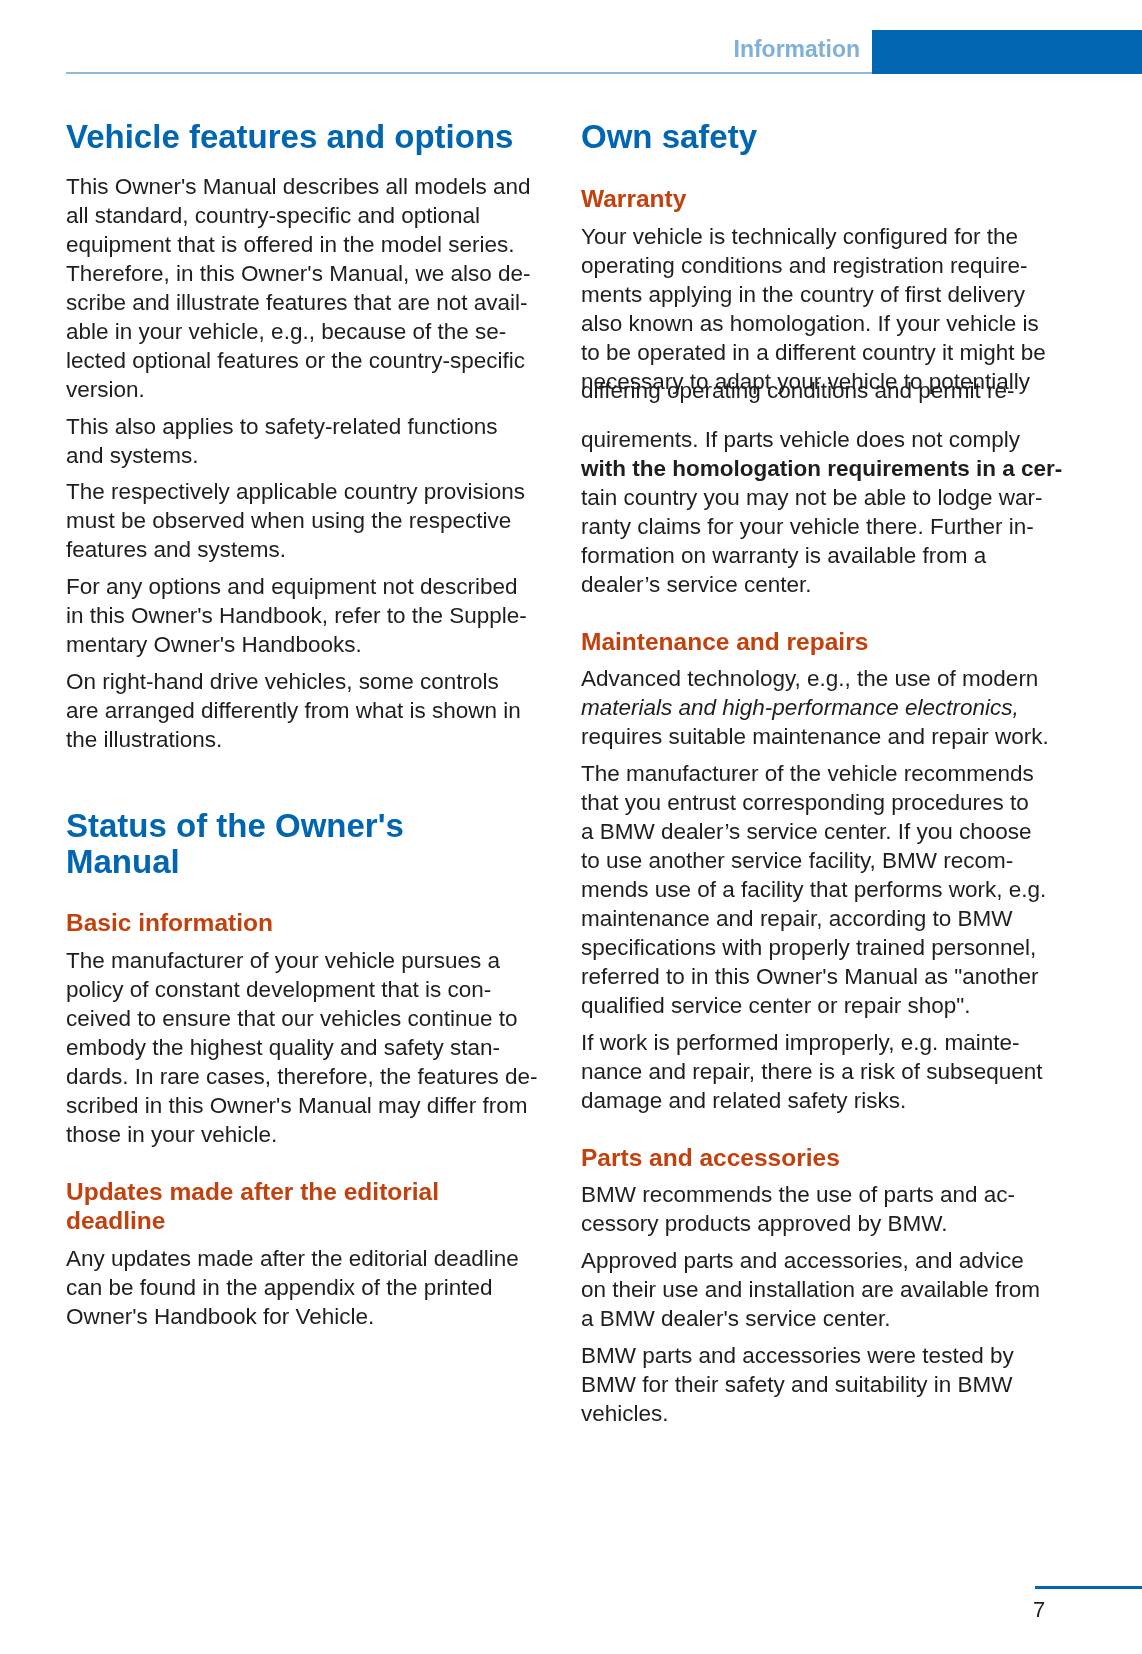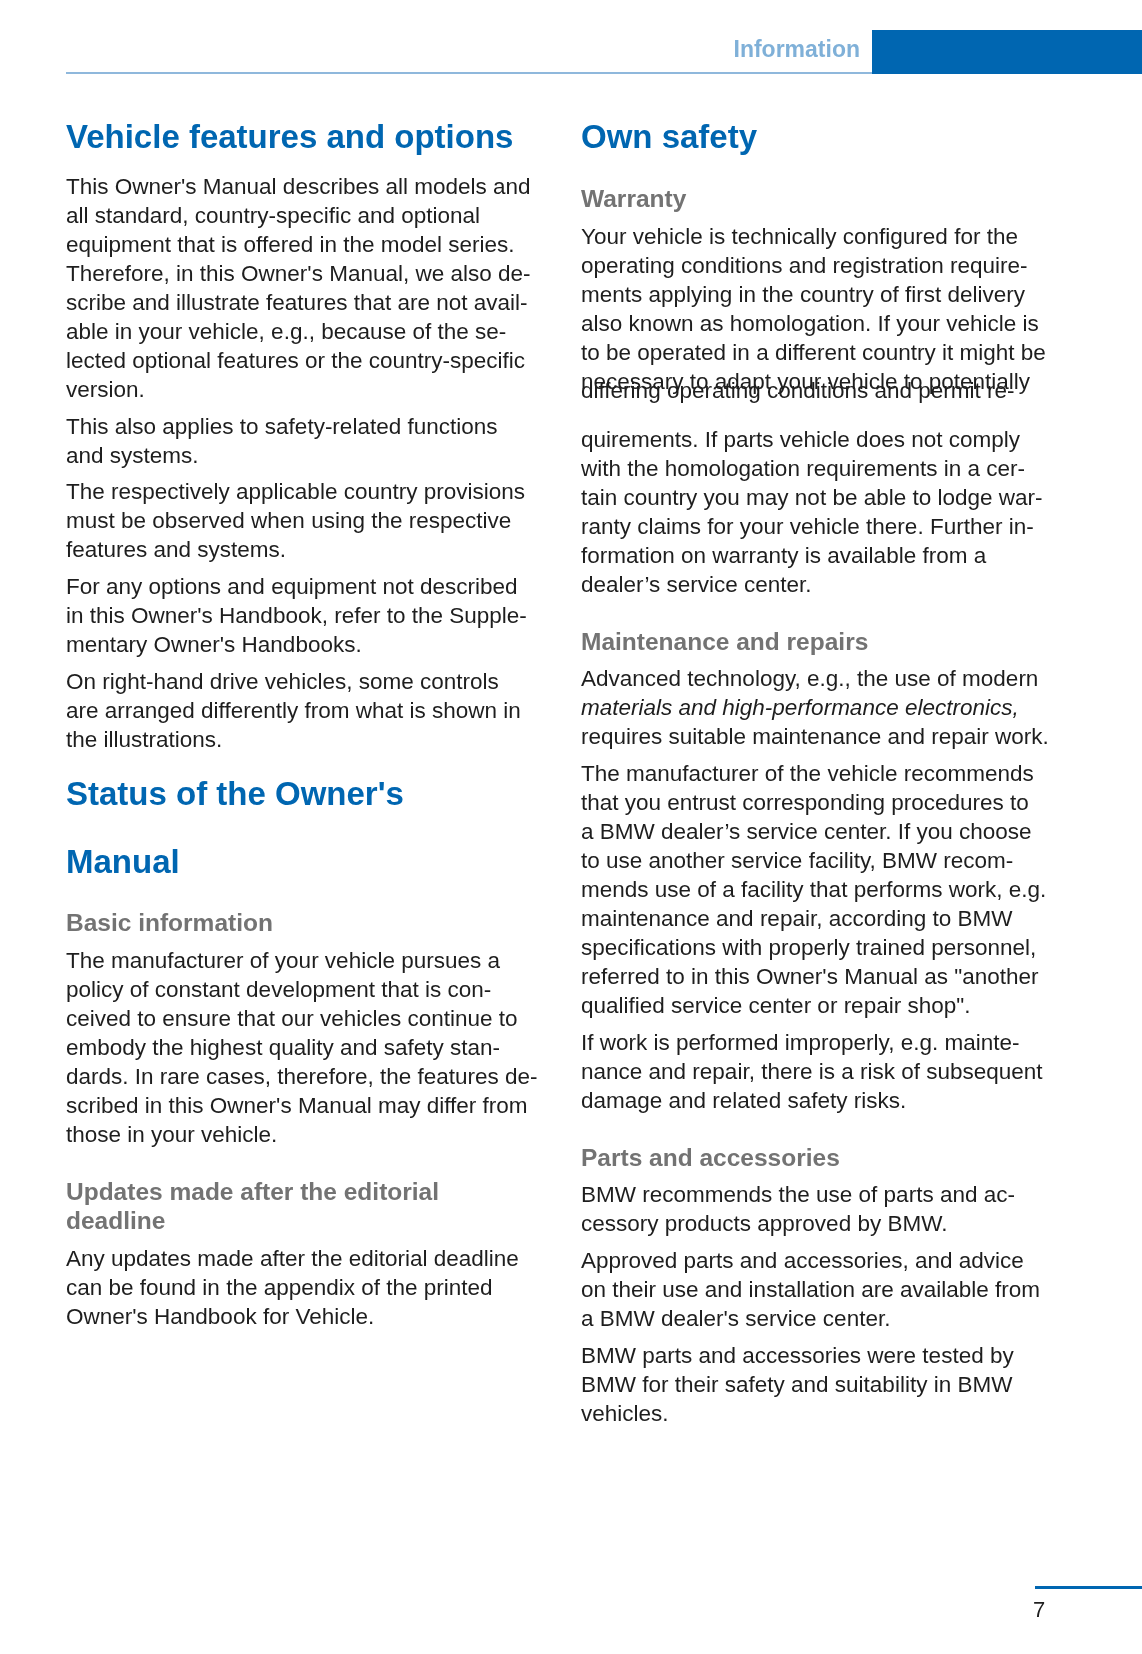--- a/index.html
+++ b/index.html
@@ -3,21 +3,21 @@
 <meta charset="utf-8">
 <style>
   html, body { margin:0; padding:0; background:#ffffff; }
   body { width:1142px; height:1654px; position:relative; overflow:hidden; font-family:"Liberation Sans", sans-serif; color:#1e1e1e; }
   .hdr-line { position:absolute; left:66px; top:72px; width:806px; height:2px; background:#8fb8dc; }
   .hdr-box { position:absolute; left:872px; top:30px; width:270px; height:44px; background:#0066b1; }
   .hdr-text { position:absolute; left:720px; top:36px; width:140px; text-align:right; font-size:23px; font-weight:bold; color:#7fb0d8; }
   .col { position:absolute; top:0; }
   .line { position:absolute; left:0; white-space:nowrap; font-size:22.5px; line-height:29px; color:#1e1e1e; }
   .h1 { position:absolute; left:0; white-space:nowrap; font-size:33px; font-weight:bold; color:#0066b1; line-height:38px; }
-  .h2 { position:absolute; left:0; white-space:nowrap; font-size:24.5px; font-weight:bold; color:#737373; line-height:29px; }
+  .h2 { position:absolute; left:0; white-space:nowrap; font-size:24.5px; font-weight:bold; color:#c2410c; line-height:29px; }
   .ftr-line { position:absolute; left:1035px; top:1586px; width:107px; height:3px; background:#0066b1; }
   .page-num { position:absolute; left:1033px; top:1597px; font-size:22px; color:#1e1e1e; }
 </style>
 </head>
 <body>
 
 <div class="hdr-line"></div>
 <div class="hdr-text">Information</div>
 <div class="hdr-box"></div>
 
@@ -41,21 +41,21 @@
   <div class="line" style="top:535px;">features and systems.</div>
 
   <div class="line" style="top:572px;">For any options and equipment not described</div>
   <div class="line" style="top:601px;">in this Owner's Handbook, refer to the Supple-</div>
   <div class="line" style="top:630px;">mentary Owner's Handbooks.</div>
 
   <div class="line" style="top:667px;">On right-hand drive vehicles, some controls</div>
   <div class="line" style="top:696px;">are arranged differently from what is shown in</div>
   <div class="line" style="top:725px;">the illustrations.</div>
 
-  <div class="h1" style="top:775px;">Status of the Owner's</div>
+  <div class="h1" style="top:807px;">Status of the Owner's</div>
   <div class="h1" style="top:843px;">Manual</div>
 
   <div class="h2" style="top:908px;">Basic information</div>
   <div class="line" style="top:946px;">The manufacturer of your vehicle pursues a</div>
   <div class="line" style="top:975px;">policy of constant development that is con-</div>
   <div class="line" style="top:1004px;">ceived to ensure that our vehicles continue to</div>
   <div class="line" style="top:1033px;">embody the highest quality and safety stan-</div>
   <div class="line" style="top:1062px;">dards. In rare cases, therefore, the features de-</div>
   <div class="line" style="top:1091px;">scribed in this Owner's Manual may differ from</div>
   <div class="line" style="top:1120px;">those in your vehicle.</div>
@@ -72,21 +72,21 @@
 
   <div class="h2" style="top:184px;">Warranty</div>
   <div class="line" style="top:222px;">Your vehicle is technically configured for the</div>
   <div class="line" style="top:251px;">operating conditions and registration require-</div>
   <div class="line" style="top:280px;">ments applying in the country of first delivery</div>
   <div class="line" style="top:309px;">also known as homologation. If your vehicle is</div>
   <div class="line" style="top:338px;">to be operated in a different country it might be</div>
   <div class="line" style="top:367px;">necessary to adapt your vehicle to potentially</div>
   <div class="line" style="top:376px;">differing operating conditions and permit re-</div>
   <div class="line" style="top:425px;">quirements. If parts vehicle does not comply</div>
-  <div class="line" style="top:454px;">with the homologation requirements in a cer-</div>
+  <div class="line" style="top:454px;font-weight:bold;">with the homologation requirements in a cer-</div>
   <div class="line" style="top:483px;">tain country you may not be able to lodge war-</div>
   <div class="line" style="top:512px;">ranty claims for your vehicle there. Further in-</div>
   <div class="line" style="top:541px;">formation on warranty is available from a</div>
   <div class="line" style="top:570px;">dealer’s service center.</div>
 
   <div class="h2" style="top:627px;">Maintenance and repairs</div>
   <div class="line" style="top:664px;">Advanced technology, e.g., the use of modern</div>
   <div class="line" style="top:693px;font-style:italic;">materials and high-performance electronics,</div>
   <div class="line" style="top:722px;">requires suitable maintenance and repair work.</div>
 

